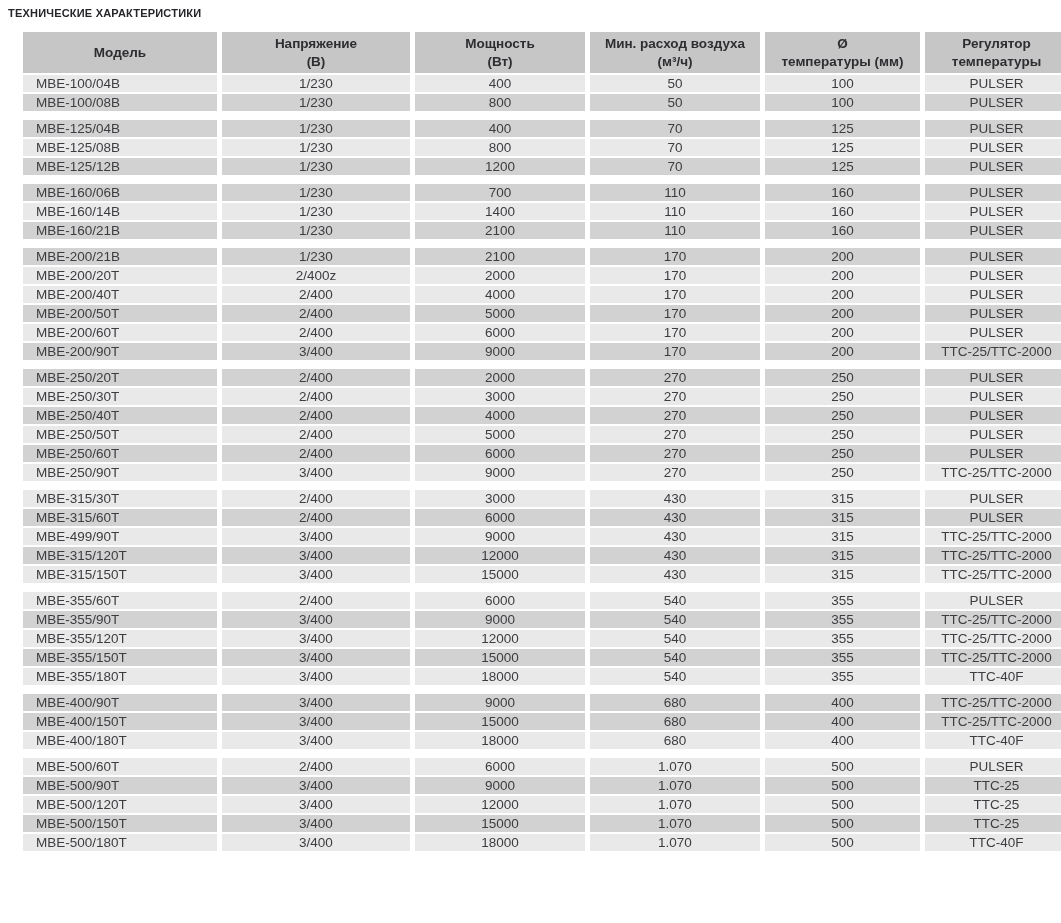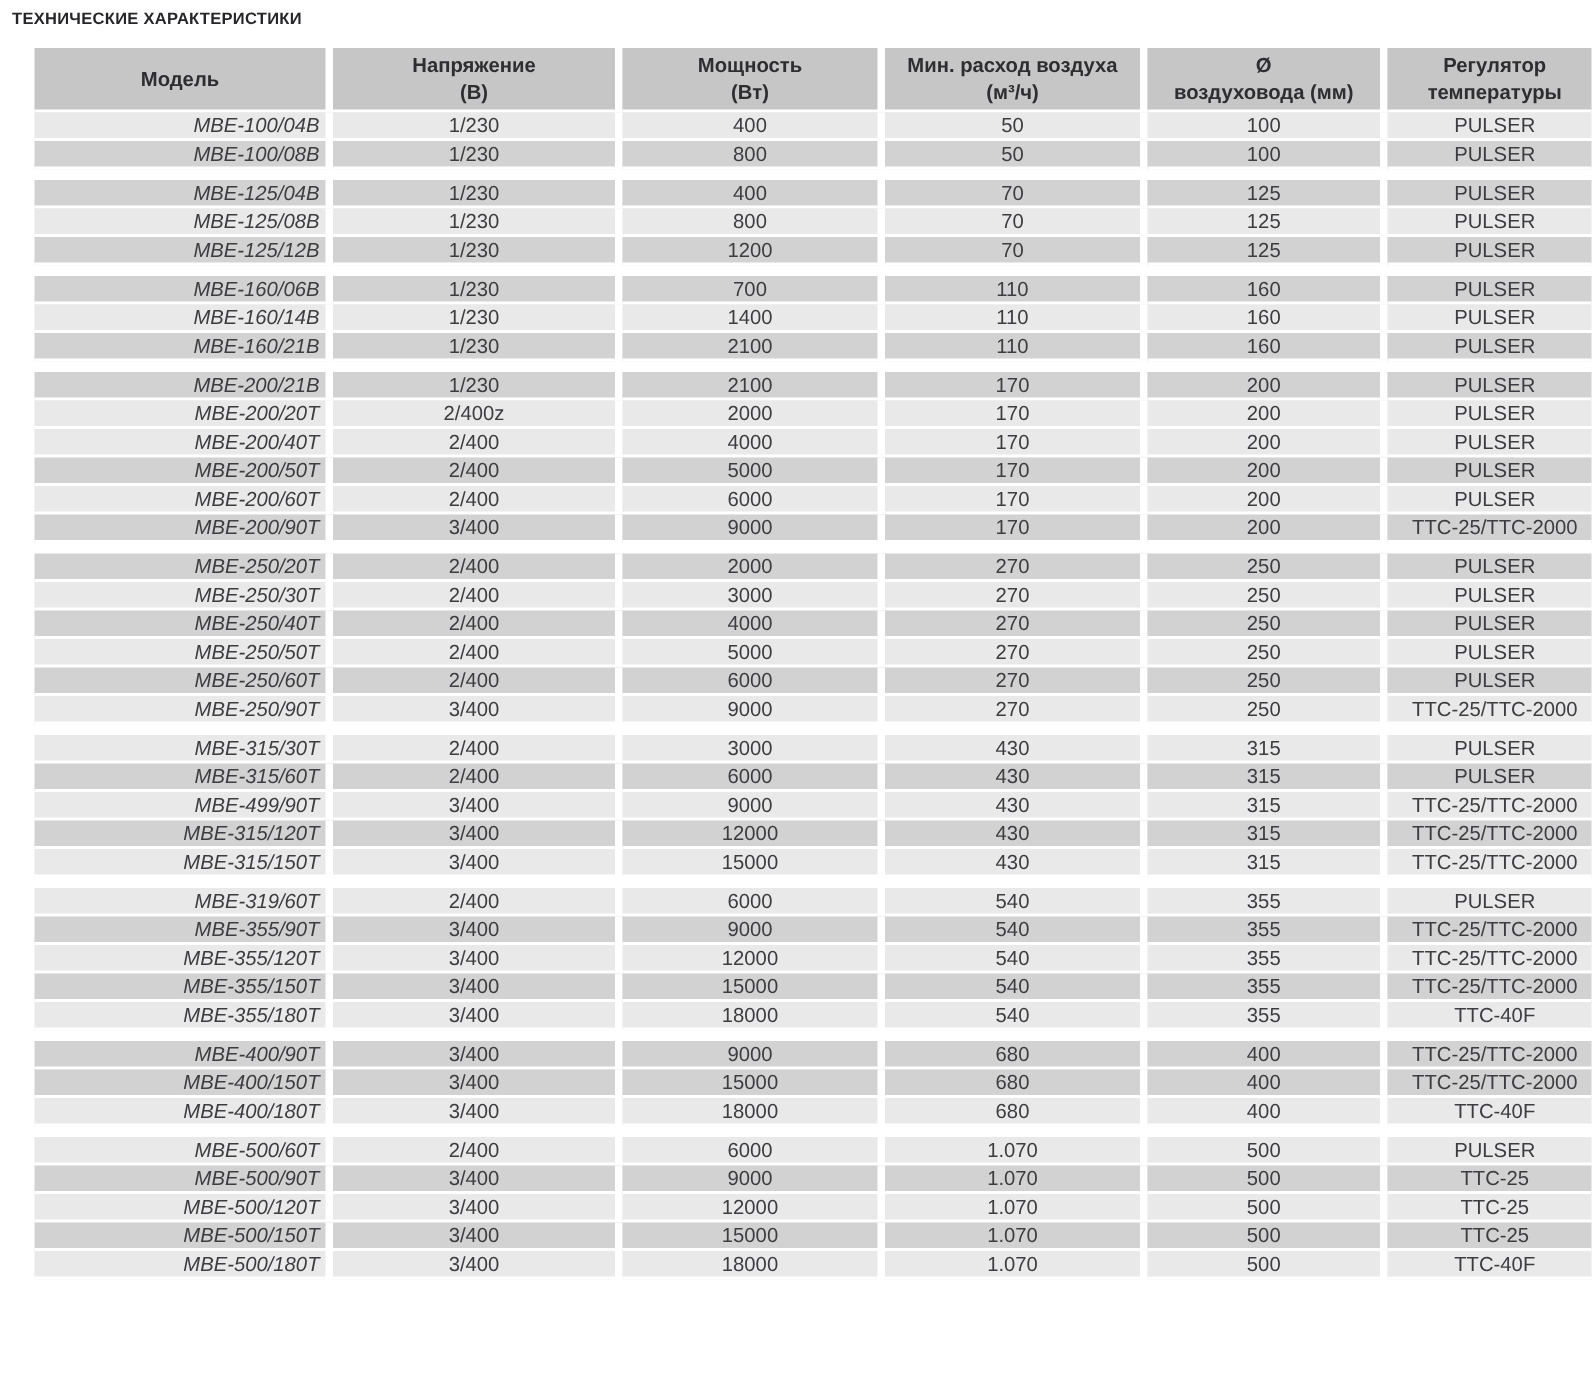--- a/index.html
+++ b/index.html
@@ -57,21 +57,21 @@
   }
   .th-inner{
     display:flex;
     flex-direction:column;
     justify-content:center;
     align-items:center;
     height:100%;
     line-height:18px;
   }
   tbody td{height:19px;padding:0 4px;}
-  tbody td.model-cell{text-align:right;padding-left:13px;font-style:italic;}
+  tbody td.model-cell{text-align:left;padding-left:13px;}
   tr.row-light td{background:var(--row-light);}
   tr.row-dark td{background:var(--row-dark);}
   tr.sep-row td{
     height:7px;
     background:#ffffff;
     border:none;
     padding:0;
   }
 </style>
 </head>
@@ -111,21 +111,21 @@
         </th>
         <th>
           <div class="th-inner">
             <div>Мин. расход воздуха</div>
             <div>(м³/ч)</div>
           </div>
         </th>
         <th>
           <div class="th-inner">
             <div>Ø</div>
-            <div>воздуховода (мм)</div>
+            <div>температуры (мм)</div>
           </div>
         </th>
         <th>
           <div class="th-inner">
             <div>Регулятор</div>
             <div>температуры</div>
           </div>
         </th>
       </tr>
     </thead>
@@ -342,21 +342,21 @@
           <td>3/400</td>
           <td>15000</td>
           <td>430</td>
           <td>315</td>
           <td>TTC-25/TTC-2000</td>
         </tr>
         <tr class="sep-row">
           <td colspan="6"></td>
         </tr>
         <tr class="row-light">
-          <td class="model-cell">MBE-319/60T</td>
+          <td class="model-cell">MBE-355/60T</td>
           <td>2/400</td>
           <td>6000</td>
           <td>540</td>
           <td>355</td>
           <td>PULSER</td>
         </tr>
         <tr class="row-dark">
           <td class="model-cell">MBE-355/90T</td>
           <td>3/400</td>
           <td>9000</td>

